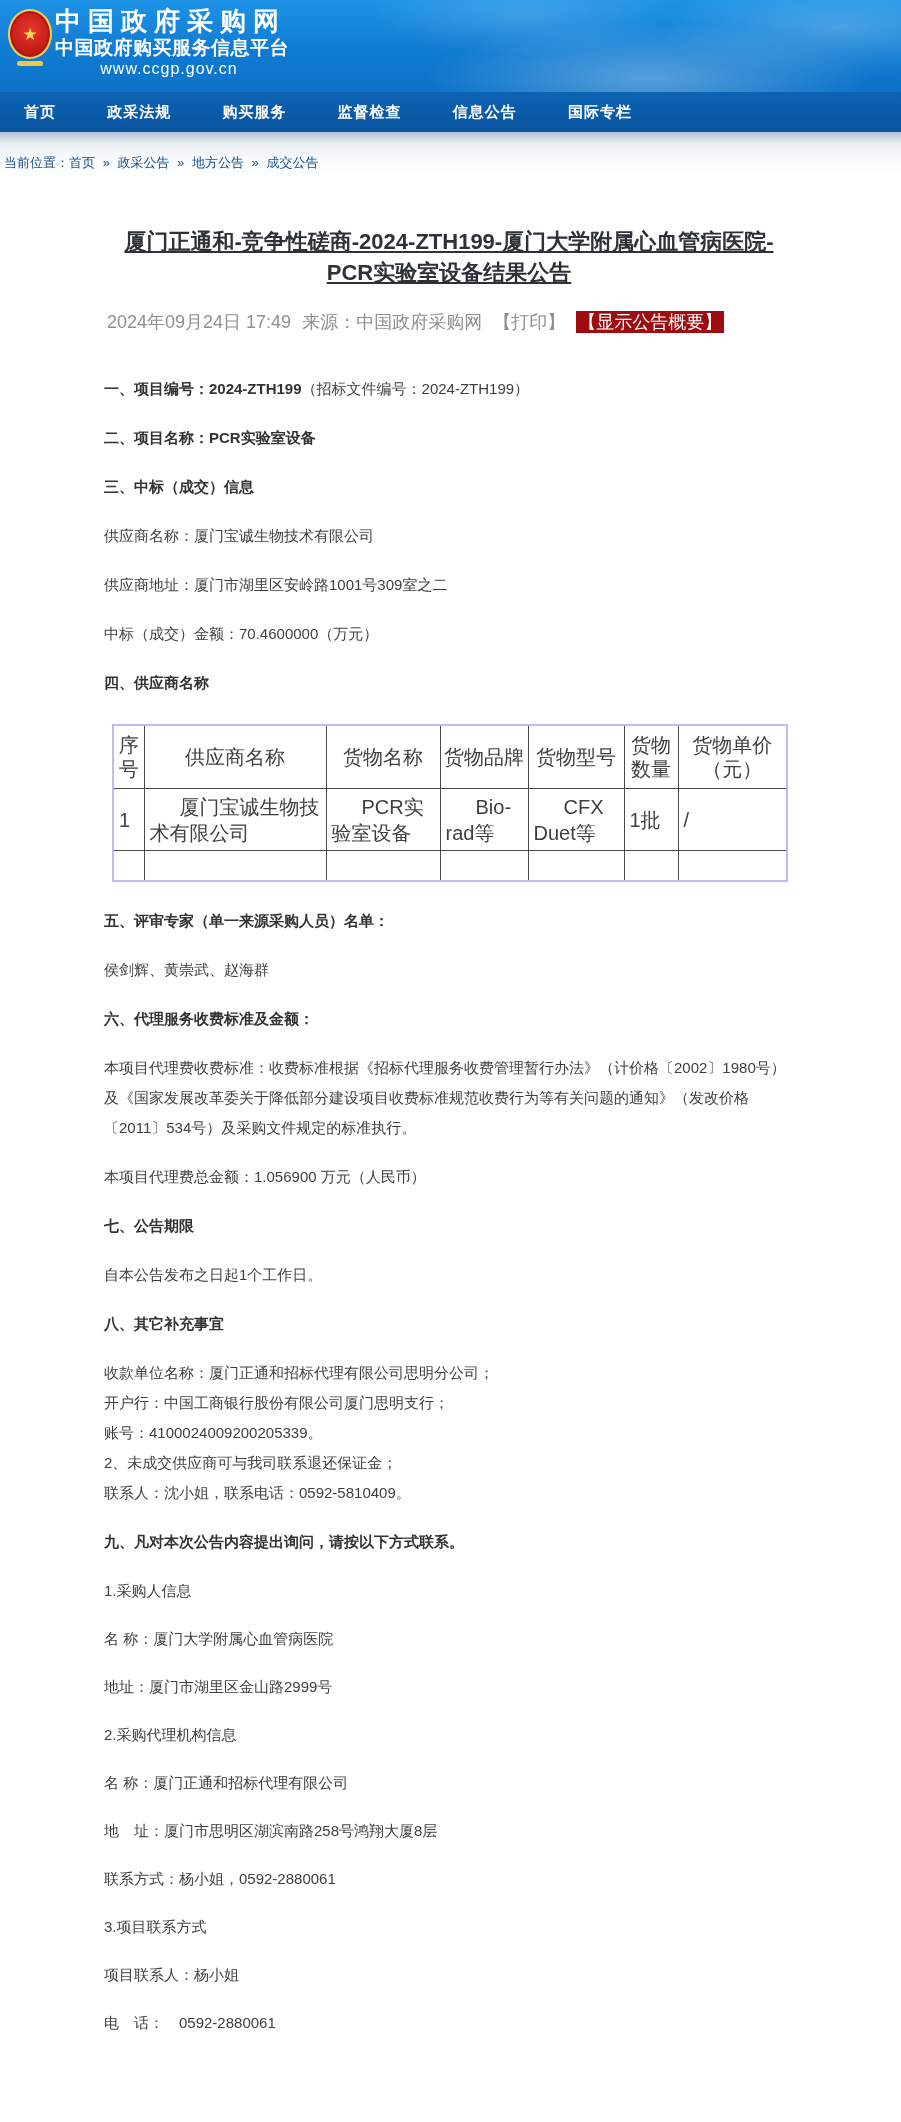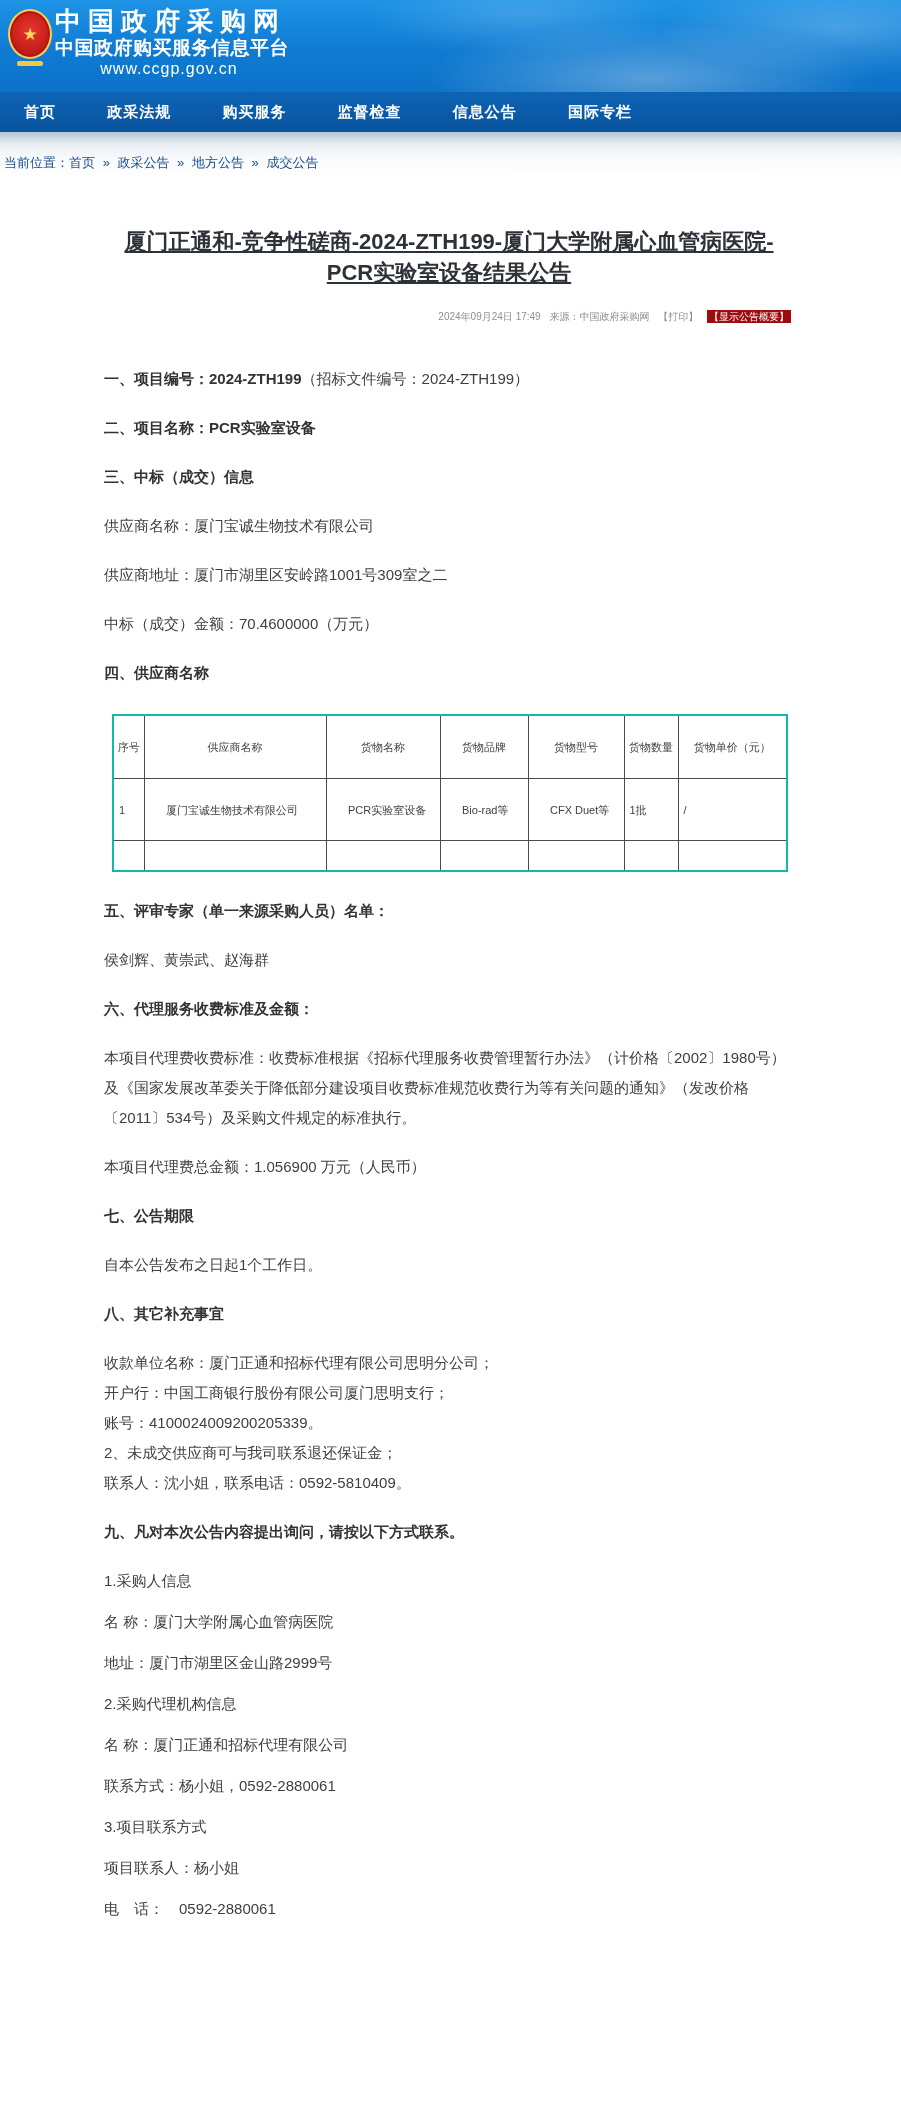--- a/index.html
+++ b/index.html
@@ -33,34 +33,34 @@
   .crumbzone{background:linear-gradient(180deg,#b3c4d3 0px,#e9eef3 12px,#f8fafb 26px,#ffffff 46px);
     padding:22px 0 10px 4px;}
   .breadcrumb{font-size:13px;color:#1a4e8e;}
   .breadcrumb a{color:#1a4e8e;text-decoration:none;cursor:pointer;}
   .breadcrumb .sep{margin:0 4px;color:#1a4e8e;}
 
   
   .article{padding:0 107px 190px 104px;}
   h1.page-title{width:690px;margin:44px 0 0 0;text-align:center;font-size:22px;line-height:31px;
     color:#2d3138;font-weight:bold;text-decoration:underline;}
-  .meta{width:690px;text-align:right;margin-top:22px;font-size:10px;color:#8f8f8f;}
+  .meta{width:690px;text-align:left;margin-top:22px;font-size:18px;color:#8f8f8f;}
   .meta .mitem{margin:0 3px;}
   .meta a.print{color:#8f8f8f;text-decoration:none;cursor:pointer;}
   .meta a.badge{background:#9e0c10;color:#ffffff;text-decoration:none;padding:1px 2px;cursor:pointer;}
 
   .body-text{margin-top:40px;font-size:15px;}
   p.para{margin:19px 0;line-height:30px;width:690px;}
   p.para b{color:#333;}
   p.tight{margin:0;}
-  p.semi{margin:11px 0;}
+  p.semi{margin:18px 0;}
 
   
   table.items{border-collapse:collapse;table-layout:fixed;width:674px;margin:26px 0 24px 8px;
-    font-size:11px;color:#3f3f3f;border:2px solid #14b8a6;}
+    font-size:20px;color:#3f3f3f;border:2px solid #c4b5fd;}
   table.items th,table.items td{border:1px solid #4a4a4a;overflow:hidden;}
   table.items th{font-weight:normal;text-align:center;vertical-align:middle;height:58px;line-height:24px;padding:2px;}
   table.items td{vertical-align:middle;line-height:26px;padding:4px 4px 4px 5px;text-align:left;}
   tr.datarow{height:62px;}
   td.ind{text-indent:1.5em;}
   td.pl{padding-left:12px;}
   tr.blank{height:30px;}
 </style>
 </head>
 <body>
@@ -174,18 +174,19 @@
     <p class="para tight"><b></b><span>开户行：中国工商银行股份有限公司厦门思明支行；</span></p>
     <p class="para tight"><b></b><span>账号：4100024009200205339。</span></p>
     <p class="para tight"><b></b><span>2、未成交供应商可与我司联系退还保证金；</span></p>
     <p class="para tight"><b></b><span>联系人：沈小姐，联系电话：0592-5810409。</span></p>
     <p class="para"><b>九、凡对本次公告内容提出询问，请按以下方式联系。</b><span></span></p>
     <p class="para semi"><b></b><span>1.采购人信息</span></p>
     <p class="para semi"><b></b><span>名 称：厦门大学附属心血管病医院</span></p>
     <p class="para semi"><b></b><span>地址：厦门市湖里区金山路2999号</span></p>
     <p class="para semi"><b></b><span>2.采购代理机构信息</span></p>
     <p class="para semi"><b></b><span>名 称：厦门正通和招标代理有限公司</span></p>
+    <p class="para semi"><b></b><span>地　址：厦门市思明区湖滨南路258号鸿翔大厦8层</span></p>
     <p class="para semi"><b></b><span>联系方式：杨小姐，0592-2880061</span></p>
     <p class="para semi"><b></b><span>3.项目联系方式</span></p>
     <p class="para semi"><b></b><span>项目联系人：杨小姐</span></p>
     <p class="para semi"><b></b><span>电　话：　0592-2880061</span></p>
   </div>
 </main>
 
 </body></html>

